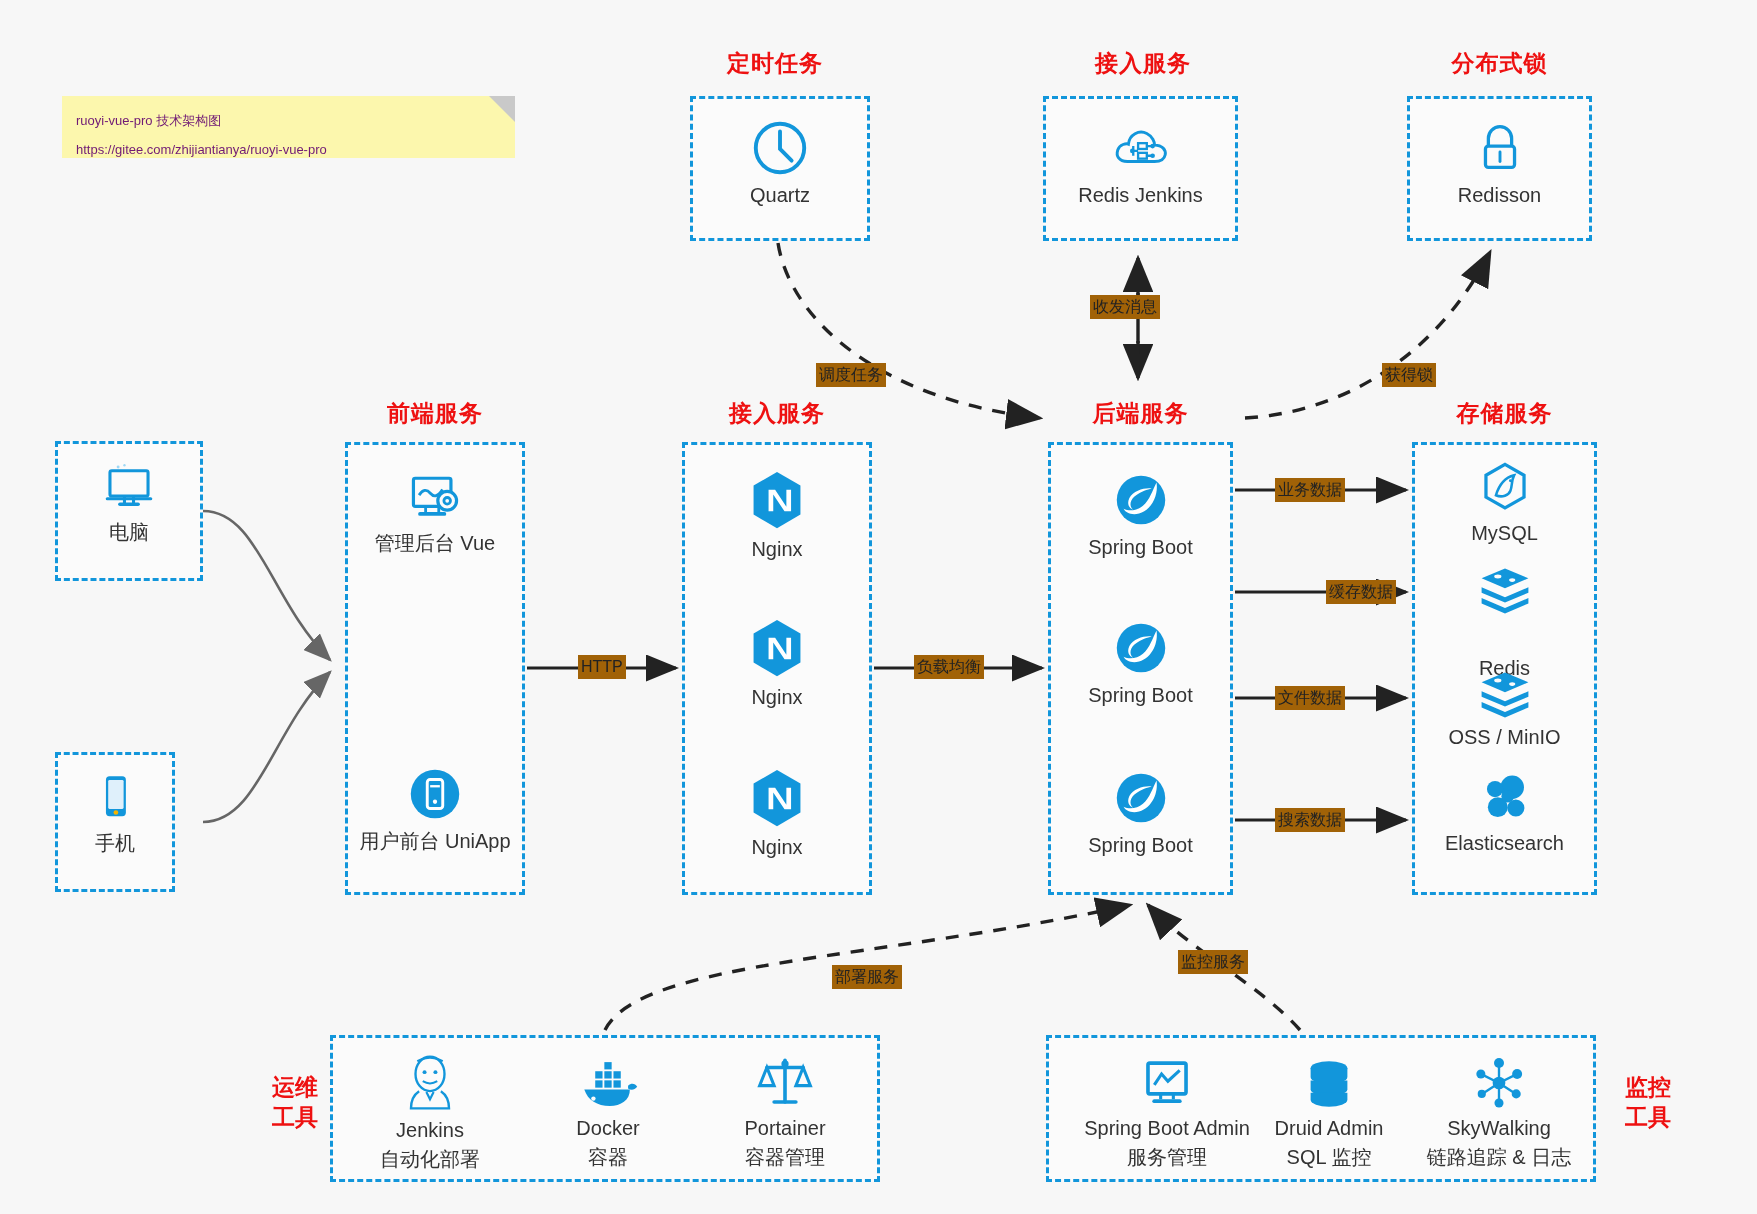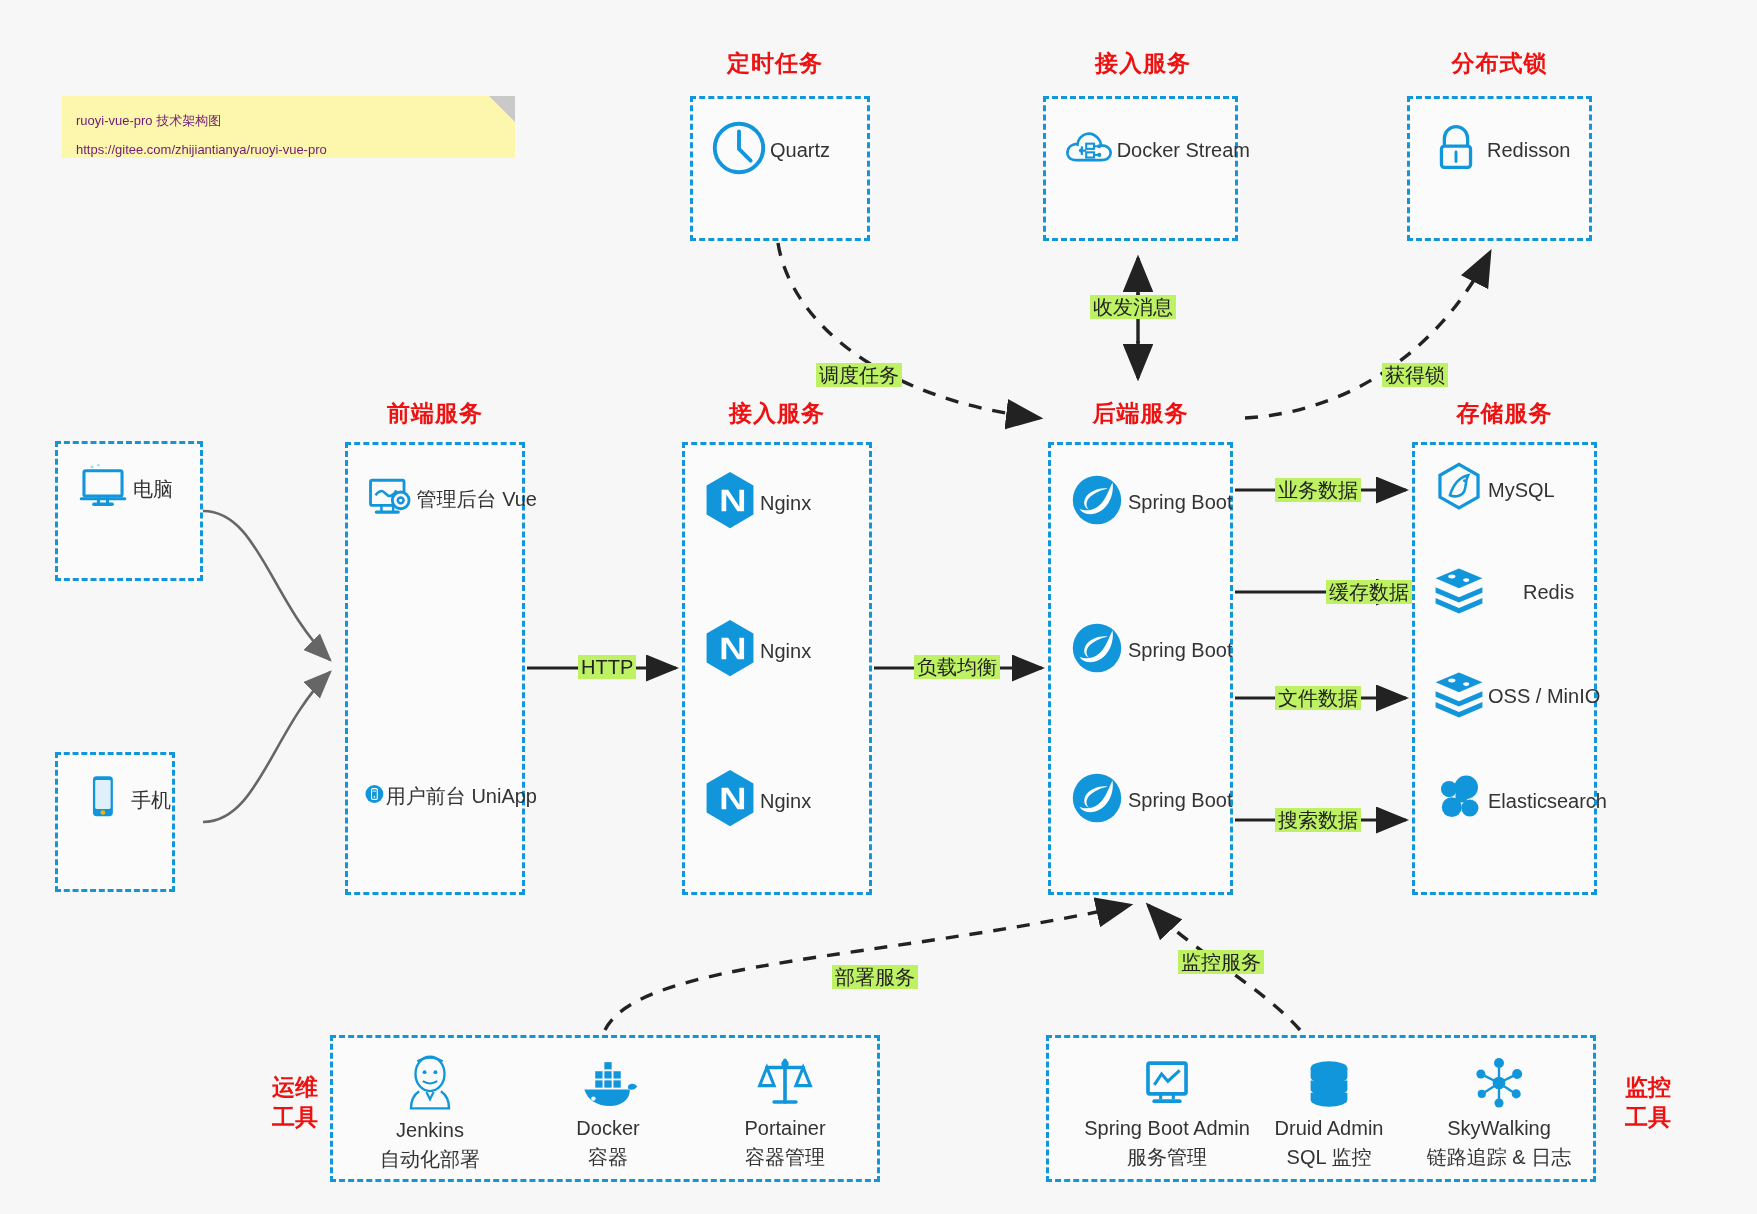--- a/index.html
+++ b/index.html
@@ -7,34 +7,34 @@
        font-family:"Liberation Sans","DejaVu Sans",sans-serif;}
   #stage{position:absolute;inset:0;}
 
   
   .dbox{position:absolute;border:3px dashed #1296db;background:#fbfbfb;box-sizing:border-box;}
   .grouptitle{position:absolute;color:#ee1111;font-weight:bold;font-size:23px;
               letter-spacing:1px;text-align:center;white-space:nowrap;}
   .sidetitle{position:absolute;color:#ee1111;font-weight:bold;font-size:23px;
              text-align:center;line-height:30px;white-space:nowrap;}
 
-  .node{position:absolute;display:flex;flex-direction:row;align-items:center;
-        justify-content:flex-start;width:100%;left:15px;}
+  .node{position:absolute;display:flex;flex-direction:column;align-items:center;
+        justify-content:flex-start;width:100%;left:0;}
   .node .ic{display:block;}
   .cap{font-size:20px;color:#333;text-align:center;line-height:25px;white-space:nowrap;margin-top:4px;}
 
   
   #note{position:absolute;left:62px;top:96px;width:453px;height:62px;background:#fcf7ad;
         padding:10px 14px 0 14px;box-sizing:border-box;}
   #note .ln{font-size:13px;color:#701a75;line-height:29px;white-space:nowrap;}
   #note .fold{position:absolute;right:0;top:0;width:0;height:0;
               border-left:26px solid transparent;border-top:26px solid #c9c9c9;}
 
   svg.ov{position:absolute;left:0;top:0;width:1757px;height:1214px;pointer-events:none;}
-  .elab{position:absolute;font-size:20px;color:#222;background:#bef264;padding:0 3px;
+  .elab{position:absolute;font-size:16px;color:#222;background:#a16207;padding:0 3px;
         white-space:nowrap;line-height:24px;}
   .bot-node{position:absolute;display:flex;flex-direction:column;align-items:center;}
 </style>
 </head>
 <body>
 
 <div id="stage">
 
   <div id="note">
     <div class="fold"></div>
@@ -58,21 +58,21 @@
     <div class="node" style="top:18px;">
       <svg class="ic" width="62" height="62" viewBox="0 0 64 64">
         <path d="M18 46 C9 46 6 40 8 34 C10 28 17 27 19 28 C20 18 30 13 38 17 C44 20 46 26 46 29 C54 29 58 34 57 39 C56 44 51 46 46 46 Z" fill="none" stroke="#1296db" stroke-width="3"></path>
         <rect x="29" y="27" width="9" height="6" fill="none" stroke="#1296db" stroke-width="2.4"></rect>
         <rect x="29" y="37" width="9" height="6" fill="none" stroke="#1296db" stroke-width="2.4"></rect>
         <path d="M24 35 L29 35 M24 30 L24 40 M38 30 L43 30 M38 40 L43 40" stroke="#1296db" stroke-width="2.4" fill="none"></path>
         <circle cx="23" cy="35" r="2.4" fill="#1296db"></circle>
         <circle cx="44" cy="30" r="2.4" fill="#1296db"></circle>
         <circle cx="44" cy="40" r="2.4" fill="#1296db"></circle>
       </svg>
-      <div class="cap">Docker Stream</div>
+      <div class="cap">Redis Jenkins</div>
     </div>
   </div>
 
   <div class="grouptitle" style="left:1407px;top:48px;width:185px;">分布式锁</div>
   <div class="dbox" style="left:1407px;top:96px;width:185px;height:145px;">
     <div class="node" style="top:18px;">
       <svg class="ic" width="62" height="62" viewBox="0 0 64 64">
         <path d="M20 30 L20 22 A12 12 0 0 1 44 22 L44 30" fill="none" stroke="#1296db" stroke-width="3.4"></path>
         <rect x="17" y="30" width="30" height="22" rx="3" fill="none" stroke="#1296db" stroke-width="3.4"></rect>
         <path d="M32 36 L32 46" stroke="#1296db" stroke-width="3" stroke-linecap="round"></path>

